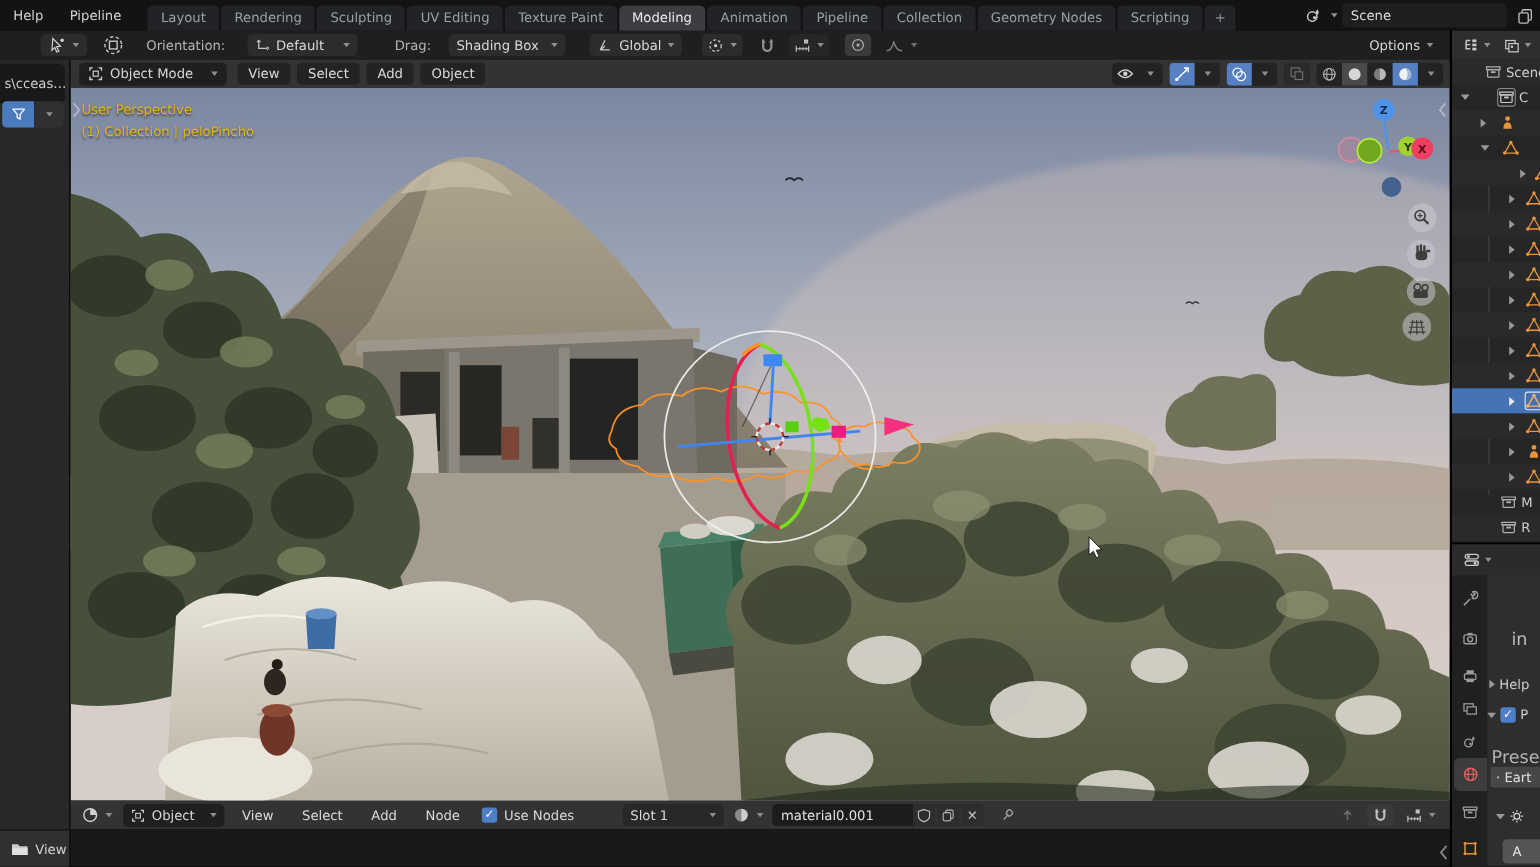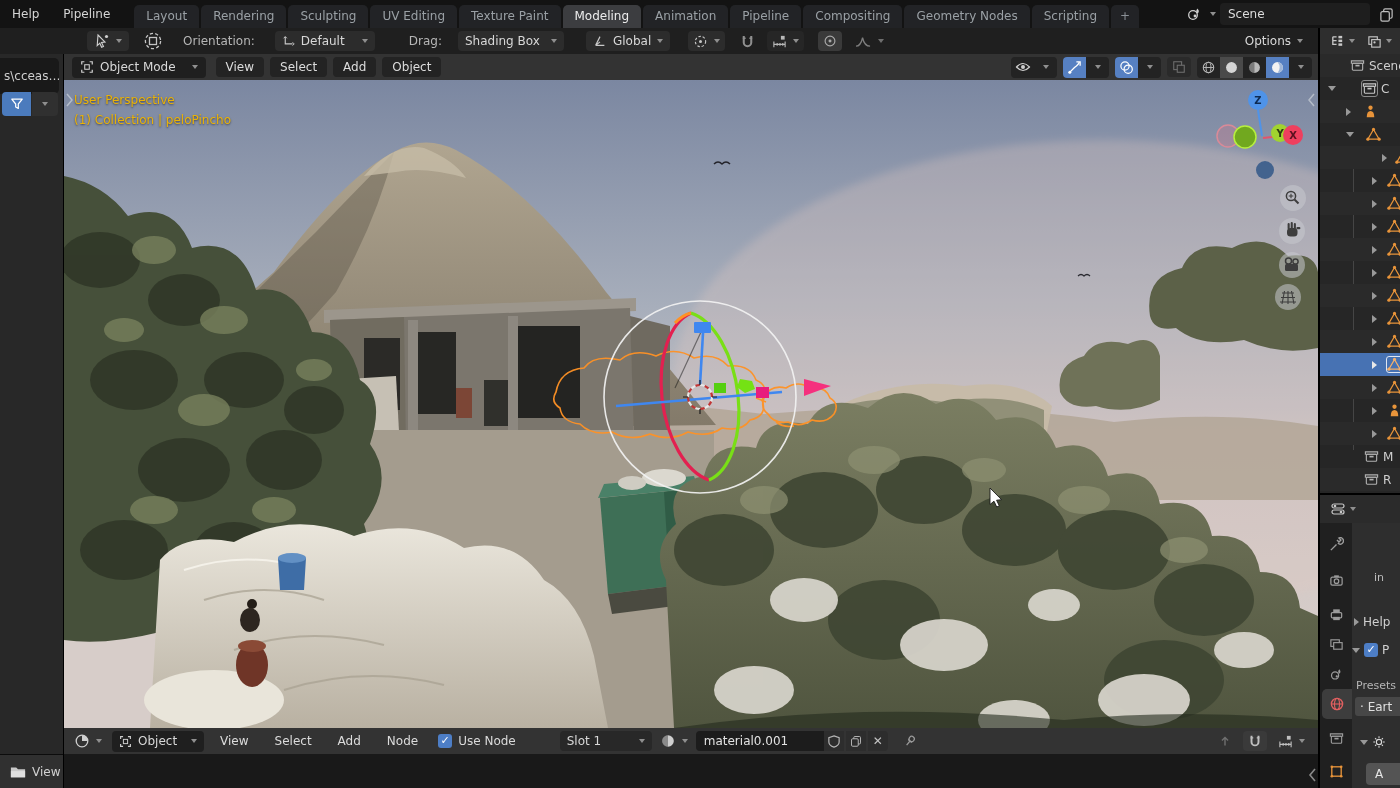--- a/index.html
+++ b/index.html
@@ -9,21 +9,21 @@
   
   #topbar{left:0;top:0;width:1400px;height:28px;background:#131313;display:flex;align-items:center}
   .menu{padding:4px 12px;color:#d5d5d5;border-radius:4px}
   #tabs{display:flex;align-items:flex-end;height:28px;margin-left:12px;gap:2px}
   .tab{height:23px;padding:4px 12px 0;background:#222326;color:#9aa0a5;border-radius:5px 5px 0 0;white-space:nowrap}
   .tab.active{background:#3c3d40;color:#ececec}
   .tab.addtab{padding:4px 9px 0;color:#8b9096}
   #scenebox{position:absolute;right:2px;top:3px;display:flex;align-items:center;gap:4px;height:22px}
   #scenefield{display:flex;align-items:center;background:#1e1e1e;border-radius:4px;height:22px;width:150px;padding:0 8px;color:#dcdcdc}
   
-  #toolrow{left:0;top:28px;width:1318px;height:26px;background:#1f1f1f;display:flex;align-items:center;padding-left:87px;gap:8px}
+  #toolrow{left:0;top:28px;width:1318px;height:26px;background:#1f1f1f;display:flex;align-items:center;padding-left:37px;gap:8px}
   .dd{display:flex;align-items:center;background:#2c2c2c;border-radius:4px;height:20px;padding:0 7px;gap:6px;color:#d8d8d8;white-space:nowrap}
   .chev{width:0;height:0;border-left:3.5px solid transparent;border-right:3.5px solid transparent;border-top:4px solid #8f8f8f;display:inline-block}
   .ibtn{display:flex;align-items:center;justify-content:center;width:24px;height:20px;border-radius:4px;background:#2c2c2c}
   .ibtn.plain{background:transparent}
   .lbl{color:#b6b6b6;white-space:nowrap}
   
   #vphead{left:64px;top:54px;width:1254px;height:26px;background:#333333;display:flex;align-items:center;padding:0 6px 0 8px;gap:6px}
   .hbtn{padding:3px 10px;background:#232323;border-radius:4px;color:#dcdcdc;white-space:nowrap}
   .grp{display:flex;align-items:center;background:#232323;border-radius:4px;height:21px;overflow:hidden}
   .grp .cell{display:flex;align-items:center;justify-content:center;width:23px;height:21px}
@@ -57,21 +57,21 @@
   
   #props{left:1320px;top:495px;width:80px;height:293px;background:#2e2e2e}
   #prophead{height:28px;background:#2b2b2b;display:flex;align-items:center;gap:4px;padding-left:10px}
   #ptabs{position:absolute;left:0;top:28px;width:32px;height:265px;background:#202020}
   .ptab{position:absolute;left:0;width:32px;height:30px;display:flex;align-items:center;justify-content:center}
   .ptab.active{background:#3d3d3d;border-radius:5px 0 0 5px;left:2px;width:30px}
   #pcontent{position:absolute;left:32px;top:28px;width:48px;height:265px;overflow:hidden}
   .pitem{position:absolute;display:flex;align-items:center;gap:4px;color:#cfcfcf;white-space:nowrap}
   .pfield{background:#474747;border-radius:3px 0 0 3px;height:19px;display:flex;align-items:center;padding:0 5px;color:#e0e0e0}
   .pbtn{background:#545454;border-radius:4px 0 0 4px;height:22px;display:flex;align-items:center;padding:0 9px;color:#e6e6e6}
-  .small{font-size:11px}
+  .small{font-size:16px}
   svg{display:block;flex:none}
 </style>
 </head>
 <body>
 
 <svg width="0" height="0" style="position:absolute">
   <defs>
     <symbol id="i-box" viewBox="0 0 16 16">
       <path d="M1.5 3h13v2.6h-13z" fill="none" stroke="currentColor" stroke-width="1.2"></path>
       <rect x="2.5" y="5.6" width="11" height="7.4" rx="1" fill="none" stroke="currentColor" stroke-width="1.2"></rect>
@@ -108,21 +108,21 @@
   <div class="menu">Pipeline</div>
   <div id="tabs">
     <div class="tab">Layout</div>
     <div class="tab">Rendering</div>
     <div class="tab">Sculpting</div>
     <div class="tab">UV Editing</div>
     <div class="tab">Texture Paint</div>
     <div class="tab active">Modeling</div>
     <div class="tab">Animation</div>
     <div class="tab">Pipeline</div>
-    <div class="tab">Compositing</div>
+    <div class="tab">Collection</div>
     <div class="tab">Geometry Nodes</div>
     <div class="tab">Scripting</div>
     <div class="tab addtab">+</div>
   </div>
   <div id="scenebox">
     <span class="ibtn plain">
       <svg width="16" height="16" viewBox="0 0 16 16">
           <circle cx="7" cy="9" r="4.3" fill="none" stroke="#cfcfcf" stroke-width="1.3"></circle>
           <circle cx="9" cy="10" r="1.4" fill="#cfcfcf"></circle>
           <path d="M11.5 2.5 q2.6 3.2 0 5 q-2.6-1.8 0-5Z" fill="#cfcfcf"></path>
@@ -551,21 +551,21 @@
         <rect x="5.4" y="5.4" width="5.2" height="5.2" fill="none" stroke="#cfcfcf" stroke-width="1.2"></rect>
       </svg>
     <span>Object</span>
     <span class="chev" style="margin-left:8px"></span>
   </div>
   <div class="hbtn" style="background:transparent">View</div>
   <div class="hbtn" style="background:transparent">Select</div>
   <div class="hbtn" style="background:transparent">Add</div>
   <div class="hbtn" style="background:transparent">Node</div>
   <span class="cb" style="margin-left:4px">✓</span>
-  <span style="color:#dadada">Use Node</span>
+  <span style="color:#dadada">Use Nodes</span>
   <div class="dd" style="width:92px;margin-left:38px;background:#282828">
     <span style="flex:1">Slot 1</span>
     <span class="chev"></span>
   </div>
   <div class="dd" style="background:transparent;padding:0 2px">
     <svg width="16" height="16" viewBox="0 0 16 16" style="color:#cfcfcf">
         <use href="#i-sphere-mat"></use>
       </svg>
     <span class="chev"></span>
   </div>

